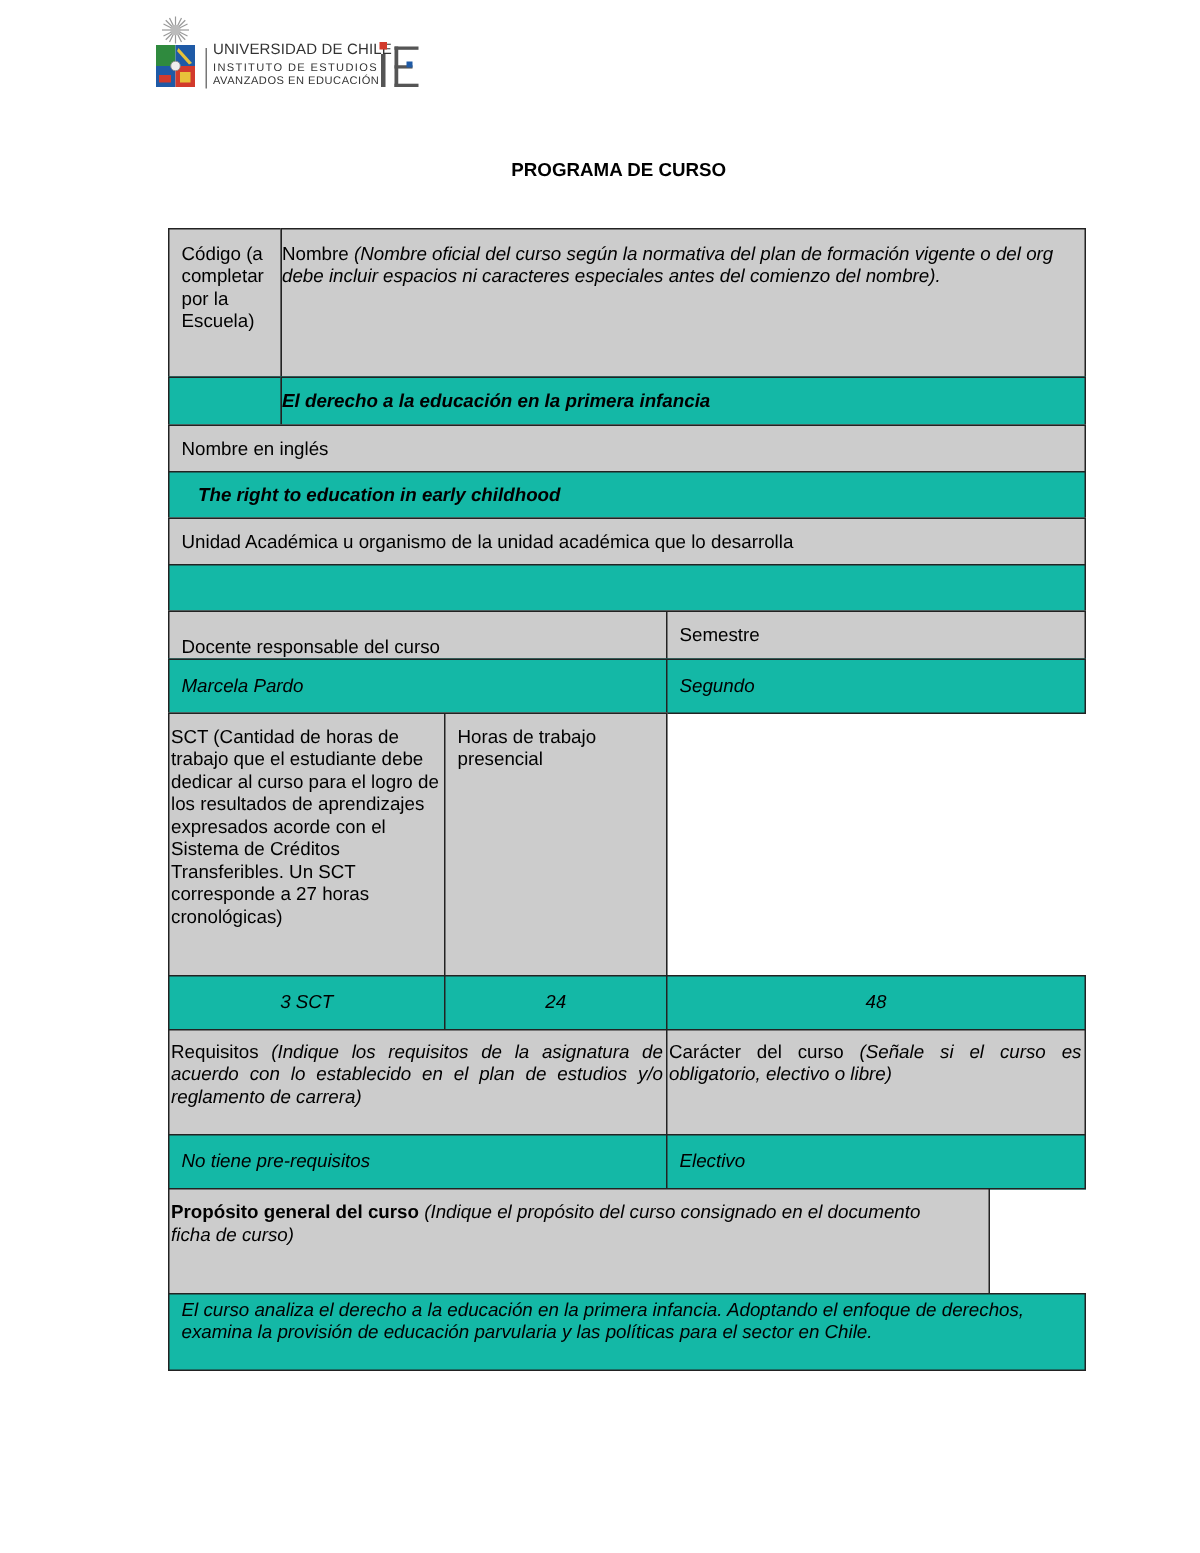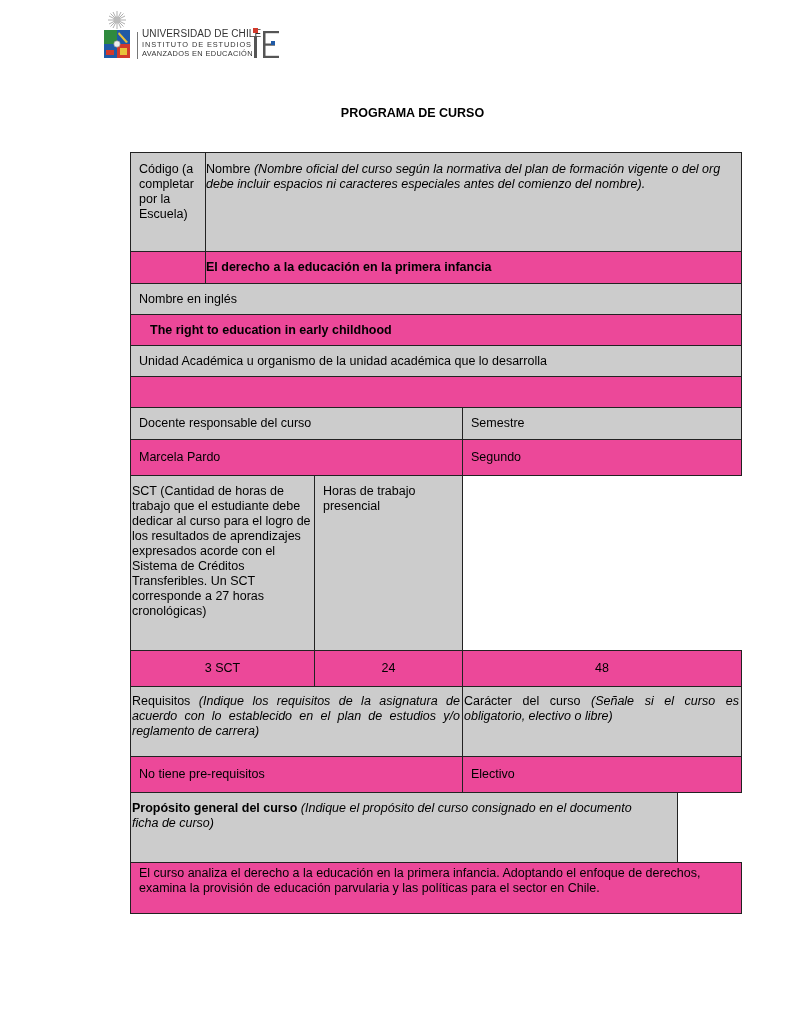--- a/index.html
+++ b/index.html
@@ -11,23 +11,23 @@
   .logo-text { position: absolute; left: 42px; top: 19px; line-height: 1; }
   .logo-line1 { font-size: 10px; color: #333; letter-spacing: 0.1px; }
   .logo-line2, .logo-line3 { font-size: 7.4px; color: #333; letter-spacing: 0.9px; margin-top: 2px; }
   .logo-line3 { letter-spacing: 0.35px; }
   .ie-mark { position: absolute; left: 152px; top: 17px; height: 32px; width: 32px; }
   .doc-title { position: absolute; left: 0; width: 825px; top: 106px; text-align: center;
                font-weight: bold; font-size: 12.5px; }
   .tbl { position: absolute; left: 112px; top: 152px; width: 612px; }
   .row { position: absolute; left: 0; width: 612px; box-sizing: border-box; }
   .cell { position: absolute; top: 0; bottom: 0; box-sizing: border-box;
-          border: 1px solid #222; font-size: 12.5px; line-height: 15px; padding: 3px 0 0 0; overflow: hidden; margin-left: 18px; }
+          border: 1px solid #222; font-size: 12.5px; line-height: 15px; padding: 3px 0 0 0; overflow: hidden; }
   .gray { background: #cccccc; }
-  .white { background: #ec4899; }
+  .white { background: #14b8a6; font-style: italic; }
   .pad8 { padding-left: 8px; }
   .pad2 { padding-left: 1px; }
   .center { text-align: center; }
   .vcenter { display: flex; align-items: center; padding-top: 0; }
   .vcenter.center { justify-content: center; }
   .bold { font-weight: bold; }
   .ital { font-style: italic; }
   .just { text-align: justify; padding-right: 2px; }
 </style>
 </head>
@@ -113,21 +113,21 @@
     </div>
   </div>
 
   <div class="row" style="top:224px; height:32px;">
     <div class="cell white pad8 vcenter" style="left:0; width:612px;">
       <span></span>
     </div>
   </div>
 
   <div class="row" style="top:255px; height:33px;">
-    <div class="cell gray pad8 vcenter" style="left:0; width:376px;">
+    <div class="cell gray pad8 vcenter" style="left:0; width:376px;align-items:flex-end;">
       <span>Docente responsable del curso</span>
     </div>
     <div class="cell gray pad8 vcenter" style="left:332px; width:280px;">
       <span>Semestre</span>
     </div>
   </div>
 
   <div class="row" style="top:287px; height:37px;">
     <div class="cell white pad8 vcenter" style="left:0; width:333px;">
       <span>Marcela Pardo</span>

